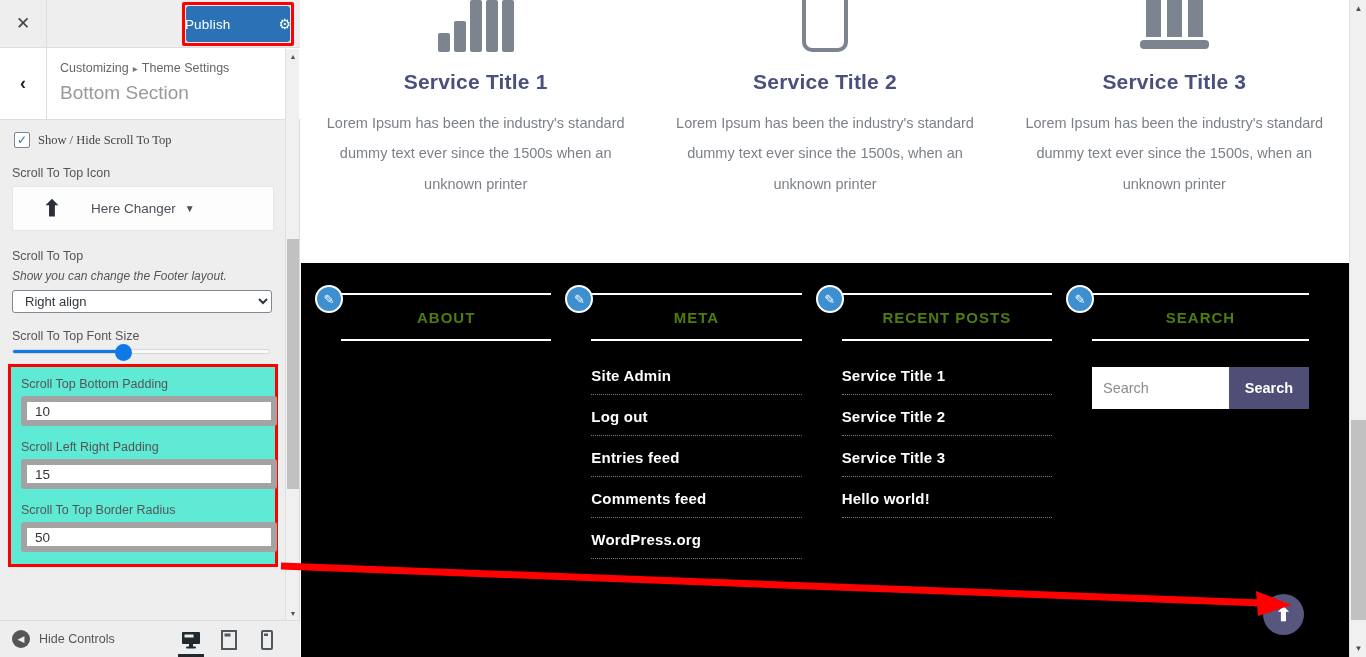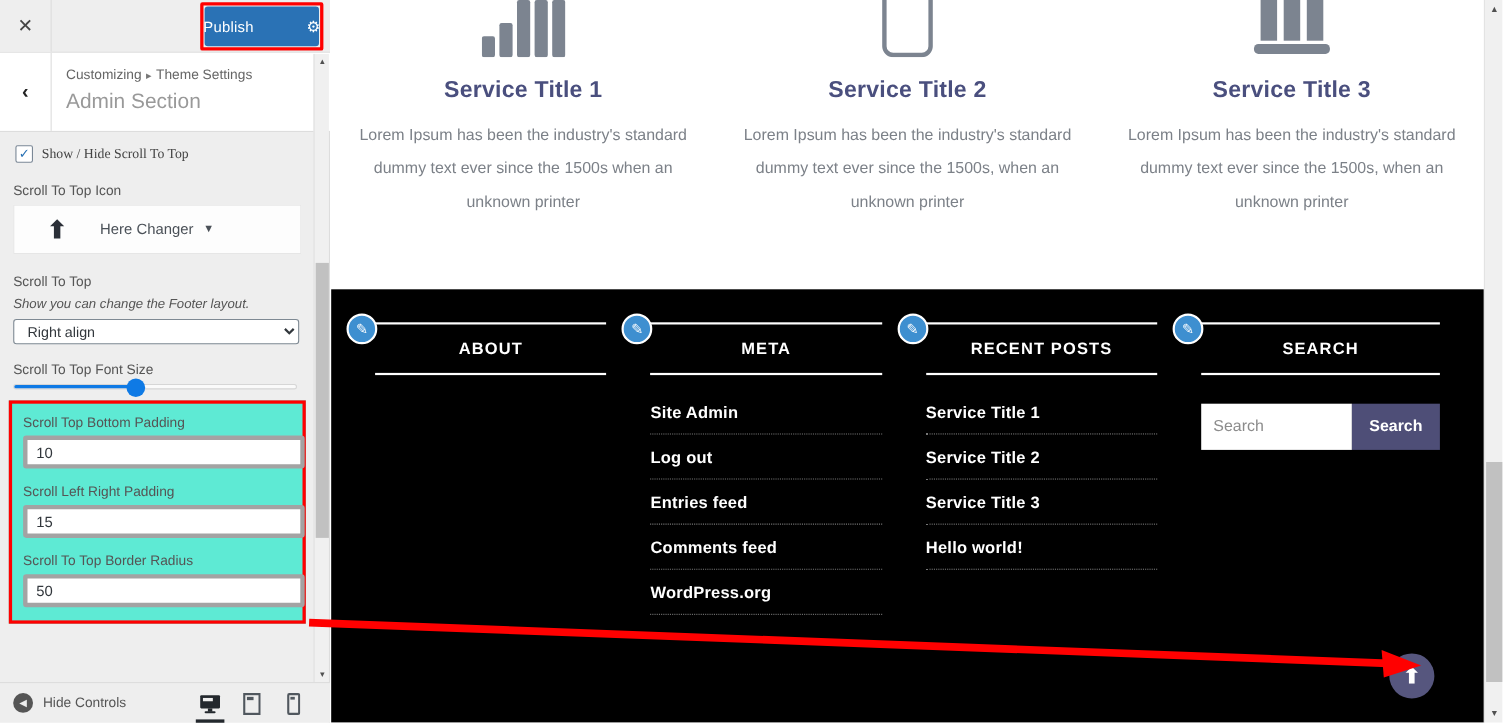--- a/index.html
+++ b/index.html
@@ -135,21 +135,21 @@
   #field-group {
     position: relative;
     border: 3px solid #ff0000;
     padding: 10px 10px 12px 10px;
     margin: 10px -4px 0 -4px;
     background: #5eead4;
   }
   #field-group .ctl-label { margin-bottom: 5px; }
   input.num-field {
     width: 256px; height: 30px; background: #fff;
-    border: 4px solid #a3a3a3; border-radius: 3px;
+    border: 6px solid #a3a3a3; border-radius: 3px;
     font-size: 13.5px; color: #32373c; padding: 0 8px;
     font-family: "Liberation Sans", sans-serif;
     margin-bottom: 14px; display: block;
   }
   input.num-field:last-of-type { margin-bottom: 0; }
 
   
   #sb-scroll {
     position: absolute; right: 0; top: 49px;
     width: 14px; height: 571px; background: #f0f0f0;
@@ -214,21 +214,21 @@
     margin: 14px auto 0 auto; max-width: 300px;
   }
 
   #footer-area {
     position: absolute; left: 0; top: 263px; width: 1048px; height: 394px;
     background: #000; overflow: hidden;
   }
   #widgets { display: flex; padding: 30px 20px 0 20px; }
   .widget { flex: 1; position: relative; padding: 0 16px; }
   .w-title {
-    color: #ffffff; font-size: 15px; font-weight: bold;
+    color: #4d7c0f; font-size: 15px; font-weight: bold;
     letter-spacing: 1px; text-align: center;
     border-top: 2px solid #fff; border-bottom: 2px solid #fff;
     padding: 14px 0 13px 0; margin: 0 4px;
   }
   .edit-pencil {
     position: absolute; left: -6px; top: -8px;
     width: 28px; height: 28px; border-radius: 50%;
     background: #3e8fd0; border: 2px solid #fff;
     display: flex; align-items: center; justify-content: center;
     color: #fff; font-size: 13px; cursor: pointer; z-index: 5;
@@ -308,21 +308,21 @@
       </div>
     </div>
 
     <div id="panel-head">
       <div id="back-btn">
         <span>‹</span>
       </div>
       <div id="breadcrumb">
         <span>Customizing</span><span class="sep">▸</span><span>Theme Settings</span>
       </div>
-      <div id="panel-title">Admin Section</div>
+      <div id="panel-title">Bottom Section</div>
     </div>
 
     <div id="controls">
 
       <div class="cb-row">
         <span class="cb-box">
           <span>✓</span>
         </span>
         <span class="cb-text">Show / Hide Scroll To Top</span>
       </div>

